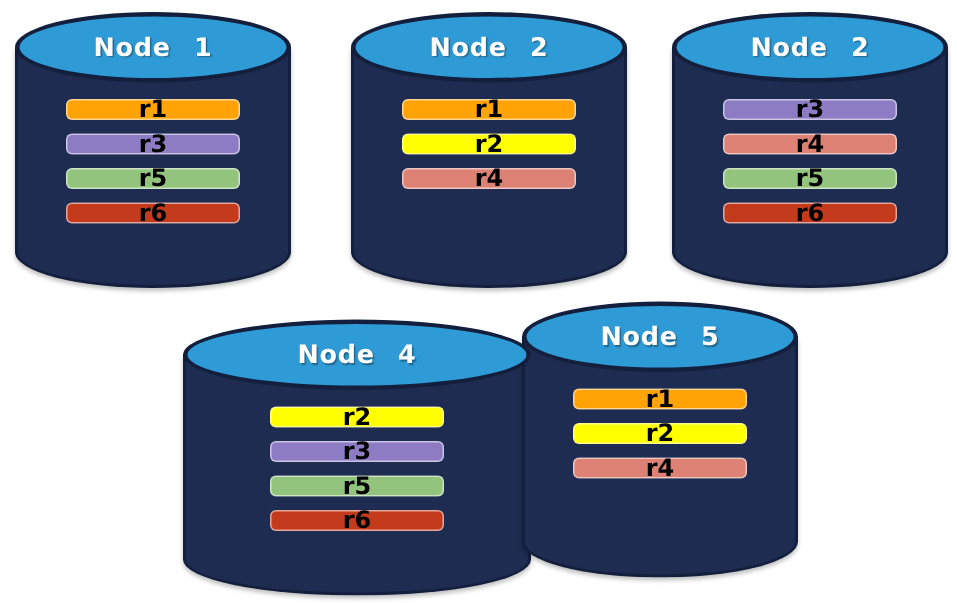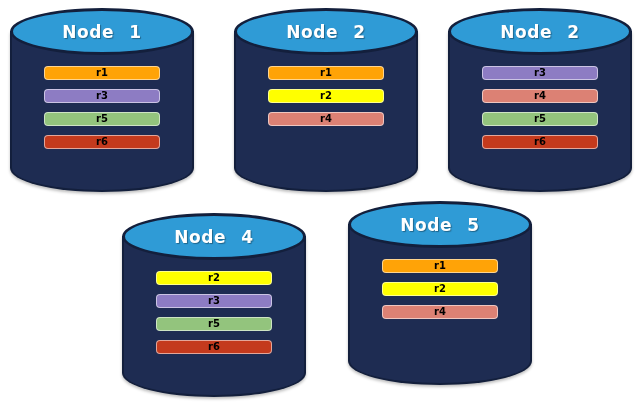--- a/index.html
+++ b/index.html
@@ -62,29 +62,29 @@
     gap: 9px;
     z-index: 3;
   }
   .bar {
     width: 116px;
     height: 14px;
     box-sizing: border-box;
     border: 1px solid rgba(255,255,255,0.55);
     border-radius: 4px;
     color: var(--bar_text, #000000);
-    font-size: 10px;
+    font-size: 16px;
     font-weight: bold;
     text-align: center;
     line-height: 12px;
   }
   .n1 { left: 10px;  top: 8px; }
   .n2 { left: 234px; top: 8px; }
   .n3 { left: 448px; top: 8px; }
-  .n4 { left: 122px; top: 213px; }
+  .n4 { left: 122px; top: 213px; padding-left: 48px; }
   .n5 { left: 348px; top: 201px; }
 </style>
 </head>
 <body>
 
 <div class="canvas">
 
   <div class="cylinder n1">
     <div class="cyl-body"></div>
     <div class="cyl-top">

